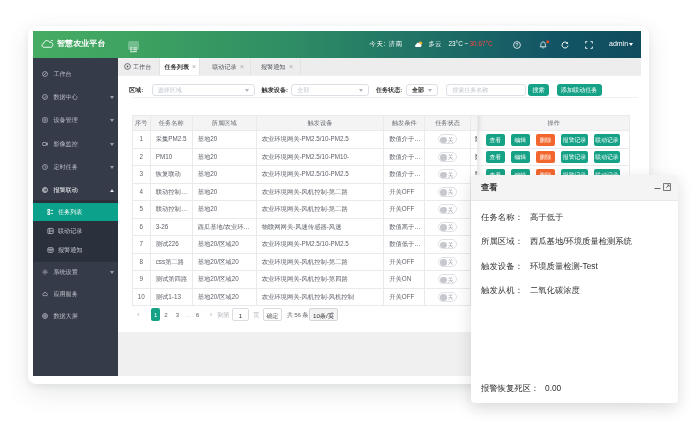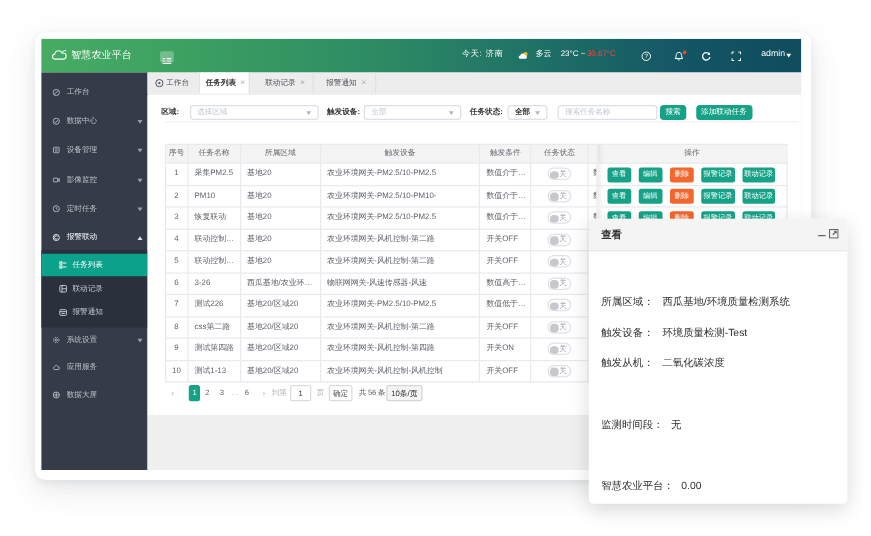--- a/index.html
+++ b/index.html
@@ -3,21 +3,21 @@
 <meta charset="utf-8">
 <style>
 *{margin:0;padding:0;box-sizing:border-box}
 html,body{width:697px;height:429px;overflow:hidden}
 body{position:relative;background:#fff;font-family:"Liberation Sans",sans-serif;-webkit-font-smoothing:antialiased}
 .abs{position:absolute}
 .card{position:absolute;left:28px;top:26px;width:621px;height:358px;background:#fff;border-radius:8px;box-shadow:0 8px 24px rgba(60,70,80,.13),0 2px 6px rgba(60,70,80,.08)}
 .app{position:absolute;left:33px;top:31px;width:608px;height:345px;overflow:hidden;background:#f0f0f0}
 
 .hdr{position:absolute;left:0;top:0;width:608px;height:26.8px;background:linear-gradient(90deg,#46ac63 0%,#3da161 18%,#2f8d64 42%,#1f7166 65%,#135565 85%,#0f4c5d 100%)}
-.logo-t{position:absolute;left:24px;top:0;height:36px;line-height:26px;color:#fff;font-size:7.9px;font-weight:normal;letter-spacing:.2px}
+.logo-t{position:absolute;left:24px;top:0;height:36px;line-height:26px;color:#fff;font-size:7.9px;font-weight:bold;letter-spacing:.2px}
 .fold{position:absolute;left:94.7px;top:9.5px;width:11px;height:9.6px;background:rgba(255,255,255,.28);border-radius:1.5px}
 .weather{position:absolute;left:336.5px;top:0;width:150px;height:26px;line-height:26px;color:#fff;font-size:6.4px;white-space:nowrap}
 .weather .red{color:#ff4242}
 .admin{position:absolute;left:576px;top:0;height:26px;line-height:26px;color:#fff;font-size:7px}
 
 .side{position:absolute;left:0;top:26.8px;width:85px;height:318.2px;background:#353b49}
 .mi{position:absolute;left:0;width:85px;height:20px;color:#bcc0c8;font-size:6.1px}
 .mi .tx{position:absolute;left:20.4px;top:50%;transform:translateY(-50%)}
 .mi .ic{position:absolute;left:9.2px;top:50%;transform:translateY(-50%);width:6px;height:6px}
 .mi .ic svg,.smi .ic svg{width:100%;height:100%;display:block}
@@ -534,18 +534,18 @@
   <div class="mt">
       <span class="cap">查看</span>
     <svg class="abs" style="left:183px;top:10px" width="7" height="7" viewBox="0 0 7 7">
         <line x1="0.5" y1="3.5" x2="6.5" y2="3.5" stroke="#666" stroke-width="1"></line>
       </svg>
     <svg class="abs" style="left:192.5px;top:7.5px" width="8" height="8" viewBox="0 0 8 8">
         <rect x="0.6" y="0.6" width="6.8" height="6.8" fill="none" stroke="#666" stroke-width="0.9"></rect>
         <path d="M3.2 4.8 L6 2 M6 2 H4.2 M6 2 V3.8" stroke="#666" stroke-width="0.9" fill="none"></path>
       </svg>
   </div>
+  <div class="mrow" style="top:29.4px"><span class="lb">任务名称：</span>高于低于</div>
   <div class="mrow" style="top:78.4px"><span class="lb">触发设备：</span>环境质量检测-Test</div>
   <div class="mrow" style="top:53.9px"><span class="lb">所属区域：</span>西瓜基地/环境质量检测系统</div>
   <div class="mrow" style="top:102.9px"><span class="lb">触发从机：</span>二氧化碳浓度</div>
-  <div class="mrow" style="top:151.9px"><span class="lb w">监测时间段：</span>无</div>
-  <div class="mrow" style="top:200.9px"><span class="lb w">智慧农业平台：</span>0.00</div>
+  <div class="mrow" style="top:200.9px"><span class="lb w">报警恢复死区：</span>0.00</div>
 </div>
 
 </body></html>

